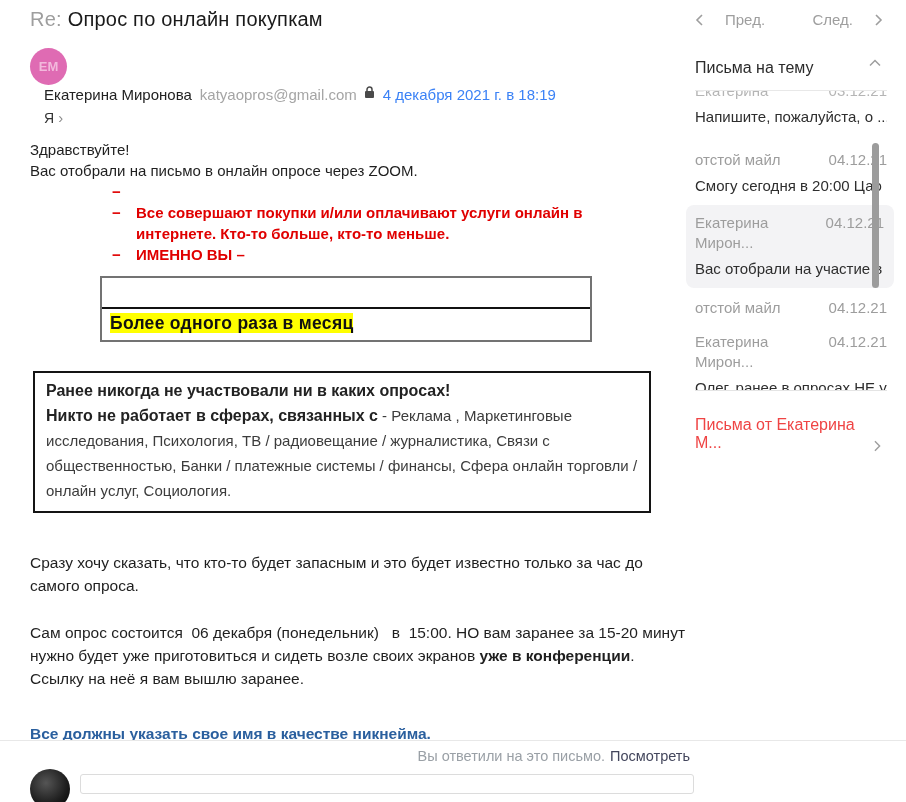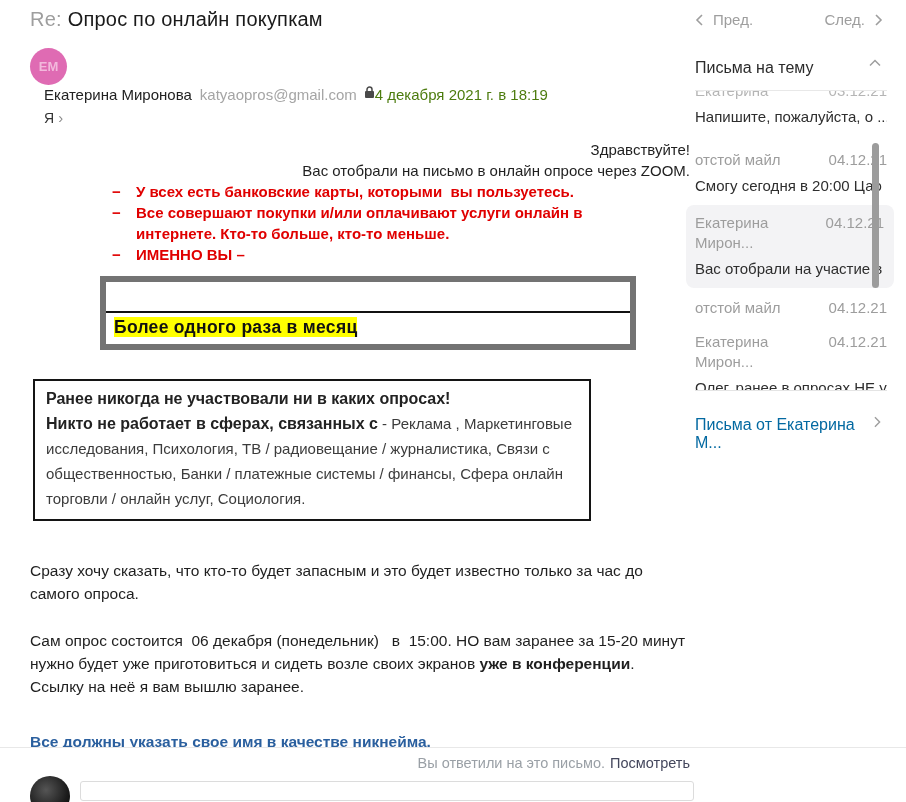--- a/index.html
+++ b/index.html
@@ -19,80 +19,80 @@
   .avatar {
     width:37px; height:37px; border-radius:50%;
     background:#df6bb3; color:#f2b9dc; font-size:13px; font-weight:bold;
     display:flex; align-items:center; justify-content:center; flex:0 0 37px;
   }
   .sender-meta { margin-left:14px; padding-top:1px; }
   .sender-line1 { font-size:15px; display:flex; align-items:flex-start; white-space:nowrap; }
   .sender-name { color:#222; }
   .sender-email { color:#a5a5a5; margin-left:8px; }
   .lock-icon { margin-left:7px; display:inline-flex; }
-  .sender-date { color:#4d7c0f; }
+  .sender-date { color:#3b82f6; margin-left:8px; }
   .recipient-line { margin-top:6px; font-size:14px; color:#333; }
   .recipient-chevron { color:#8a8a8a; font-size:15px; margin-left:4px; }
 
   .email-body { margin-top:13px; font-size:15px; line-height:21px; color:#1f1f1f; }
-  .body-line { white-space:pre-wrap;text-align:right; }
+  .body-line { white-space:pre-wrap; }
 
   .red-block { margin-left:82px; margin-right:30px; color:#e00000; font-weight:bold; }
   .red-item { display:flex; white-space:pre-wrap; }
   .red-dash { flex:0 0 24px; }
 
-  .mini-table { margin-top:11px; margin-left:70px; width:536px; border:6px solid #737373; }
+  .mini-table { margin-top:11px; margin-left:70px; width:492px; border:2px solid #737373; }
   .mini-table .row-empty { height:31px; border-bottom:2px solid #111; }
   .mini-table .row-filled { padding:4px 8px 6px 8px; }
   .hl-yellow { background:#ffff00; color:#111; font-weight:bold; font-size:17.5px; letter-spacing:.3px; }
 
   .rules-box {
-    margin-top:29px; margin-left:3px; width:558px;
+    margin-top:29px; margin-left:3px; width:618px;
     border:2px solid #141414; padding:5px 11px 8px 11px;
     font-size:16px; line-height:25px; color:#222;
   }
   .rules-box .b { font-weight:bold; }
   .rules-box .rest { font-weight:normal; font-size:15px; color:#3c3c3c; }
 
   .para { margin-top:24px; font-size:15.5px; line-height:23px; white-space:pre-wrap; }
   .para .b { font-weight:bold; }
   .gap-lg { margin-top:38px; }
   .blue { color:#2a5f9e; font-weight:bold; }
   .blue-p1 { margin-top:32px; }
   .blue-p2 { margin-top:24px; }
   .blue-p3 { margin-top:24px; }
 
   
   .sidebar { position:absolute; left:695px; top:0; width:192px; }
   .sb-nav { margin-top:11px; display:flex; justify-content:space-between; align-items:center;
             font-size:15px; color:#9e9e9e; padding-right:4px; }
-  .sb-nav .navbtn { display:flex; align-items:center; gap:10px; cursor:default; }
+  .sb-nav .navbtn { display:flex; align-items:center; gap:22px; cursor:default; }
   .sb-header { margin-top:31px; display:flex; justify-content:space-between; align-items:flex-start;
                font-size:16px; color:#2b2b2b; padding-right:6px; }
   .sb-list { margin-top:13px; }
   .sb-item { font-size:15px; }
   .sb-row1 { display:flex; justify-content:space-between; color:#9d9d9d; line-height:20px; }
   .sb-subject { margin-top:6px; color:#2e2e2e; line-height:20px; white-space:nowrap; overflow:hidden; }
   .clip-top-outer { border-top:1px solid #e8e8e8; }
   .clip-top-outer .sb-row1 { height:10px; overflow:hidden; }
   .clip-top-outer .sb-row1 > span { margin-top:-10px; opacity:.75; }
   .item-2 { margin-top:23px; }
   .item-sel { margin-top:9px; margin-left:-9px; width:208px; background:#f3f3f5; border-radius:8px; padding:8px 10px 9px 9px; }
   .item-4 { margin-top:10px; }
   .item-5 { margin-top:14px; }
   .item-5 .sb-subject { height:12px; overflow:hidden; margin-bottom:0; }
   .item-5 { border-bottom:1px solid #e4e4e4; }
-  .sb-more { margin-top:25px; font-size:16px; color:#0369a1; display:flex; justify-content:space-between;
-             align-items:flex-start; padding-right:6px; }
+  .sb-more { margin-top:25px; font-size:16px; color:#ef4444; display:flex; justify-content:space-between;
+             align-items:flex-end; padding-right:6px; }
 
   .scrollbar-thumb { position:absolute; left:872px; top:143px; width:7px; height:145px;
                      background:#9c9c9c; border-radius:4px; }
 
   
-  .footer-bar { position:absolute; left:0; bottom:0; width:906px; height:55px;
+  .footer-bar { position:absolute; left:0; bottom:0; width:906px; height:62px;
                 background:#fff; border-top:1px solid #e8e8e8; }
   .replied-line { position:absolute; top:7px; right:216px; font-size:14.5px; color:#9aa0a6; white-space:nowrap; }
   .view-link { color:#43465c; margin-left:5px; }
   .footer-avatar { position:absolute; left:30px; top:28px; width:40px; height:40px; border-radius:50%;
                    background:radial-gradient(circle at 40% 35%, #555 0%, #1c1c1c 60%, #000 100%); }
   .reply-input { position:absolute; left:80px; top:33px; width:614px; height:20px;
                  border:1px solid #dcdcdc; border-radius:3px; background:#fff; }
 
   svg { display:block; }
 </style>
@@ -127,21 +127,20 @@
       </div>
     </div>
 
     <div class="email-body">
       <div class="body-line">Здравствуйте!</div>
       <div class="body-line">Вас отобрали на письмо в онлайн опросе через ZOOM.</div>
 
       <div class="red-block">
         <div class="red-item">
           <span class="red-dash">−</span>
-          <span>У всех есть банковские карты, которыми  вы пользуетесь.</span>
         </div>
         <div class="red-item">
           <span class="red-dash">−</span>
           <span>Все совершают покупки и/или оплачивают услуги онлайн в интернете. Кто-то больше, кто-то меньше.</span>
         </div>
         <div class="red-item">
           <span class="red-dash">−</span>
           <span>ИМЕННО ВЫ –</span>
         </div>
       </div>

